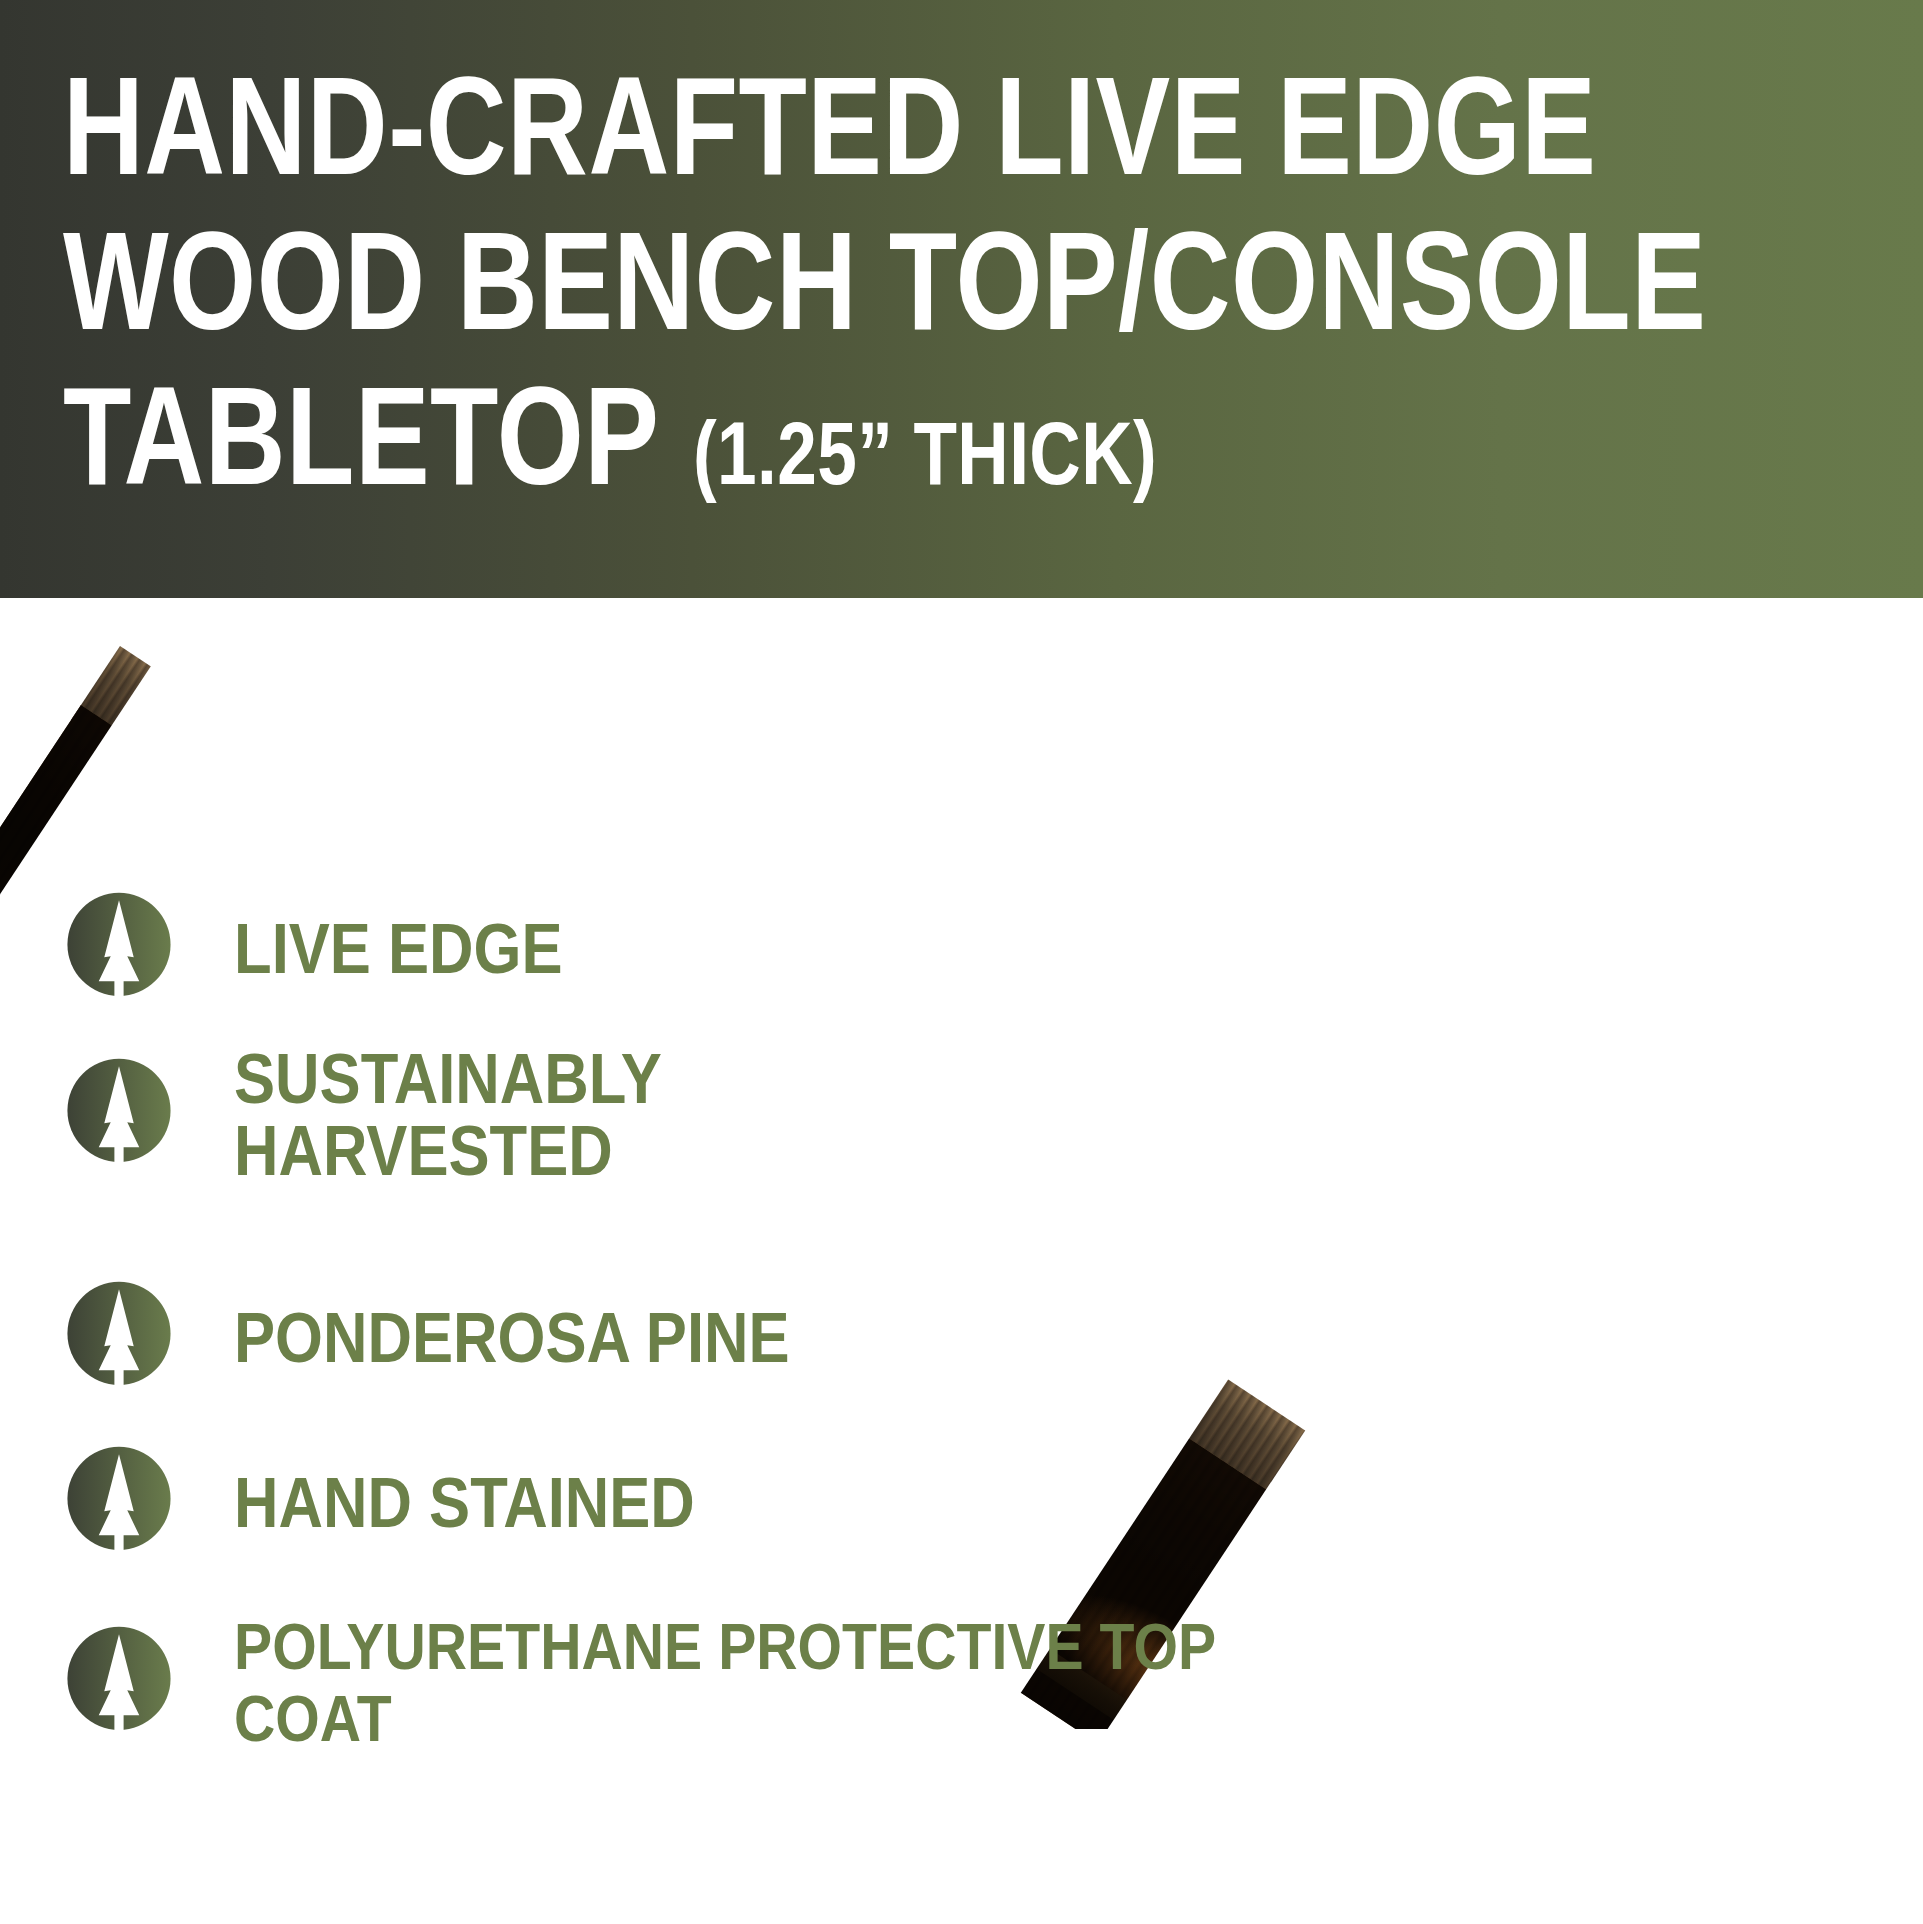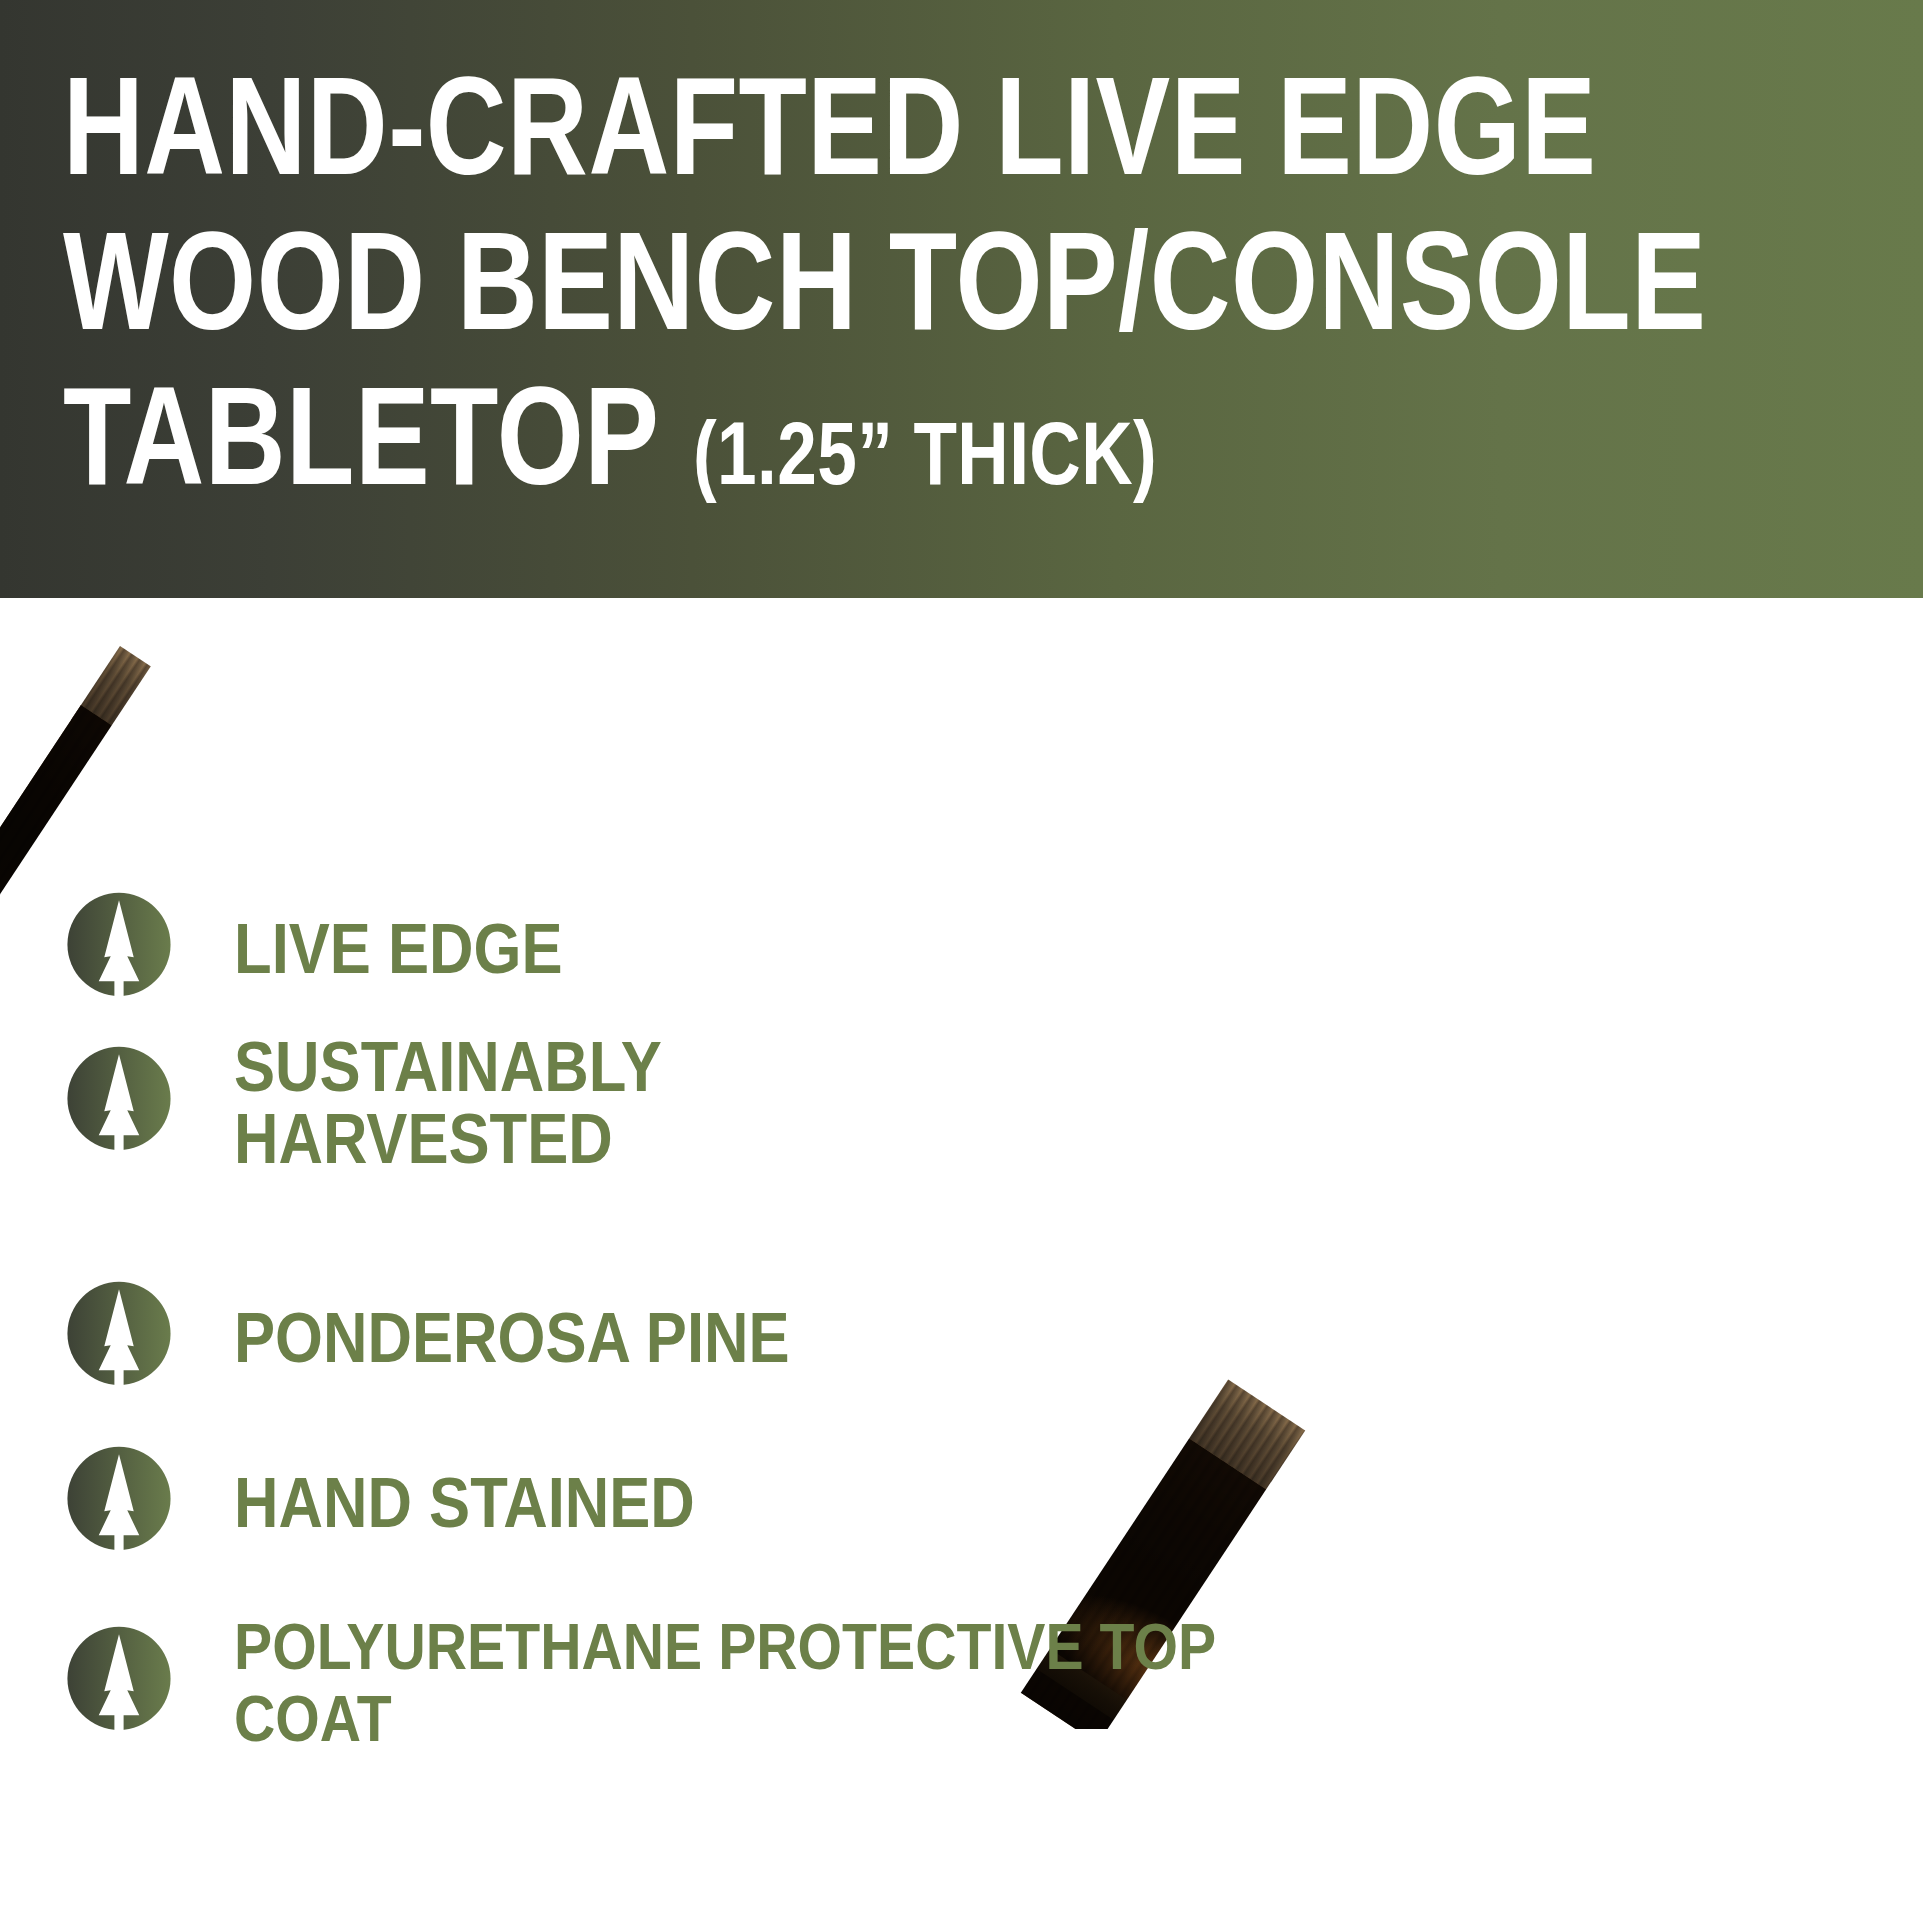--- a/index.html
+++ b/index.html
@@ -292,21 +292,21 @@
               <stop offset="100%" stop-color="#6a7c4c"></stop>
             </linearGradient>
           </defs>
           <circle cx="63" cy="58" r="56" fill="url(#g1)"></circle>
           <path d="M63 10 L47 72 L54 71 L41 98 L58 98 L58 126 L68 126 L68 98 L85 98 L72 71 L79 72 Z" fill="#ffffff"></path>
         </svg>
       </span>
       <span class="feature-label">LIVE EDGE</span>
     </div>
 
-    <div class="feature-row" style="top:140px;">
+    <div class="feature-row" style="top:152px;">
       <span class="feature-icon">
         <svg width="116" height="116" viewBox="0 0 126 126" xmlns="http://www.w3.org/2000/svg">
           <defs>
             <linearGradient id="g2" x1="0" y1="0" x2="1" y2="0">
               <stop offset="0%" stop-color="#3d4236"></stop>
               <stop offset="100%" stop-color="#6a7c4c"></stop>
             </linearGradient>
           </defs>
           <circle cx="63" cy="58" r="56" fill="url(#g2)"></circle>
           <path d="M63 10 L47 72 L54 71 L41 98 L58 98 L58 126 L68 126 L68 98 L85 98 L72 71 L79 72 Z" fill="#ffffff"></path>

